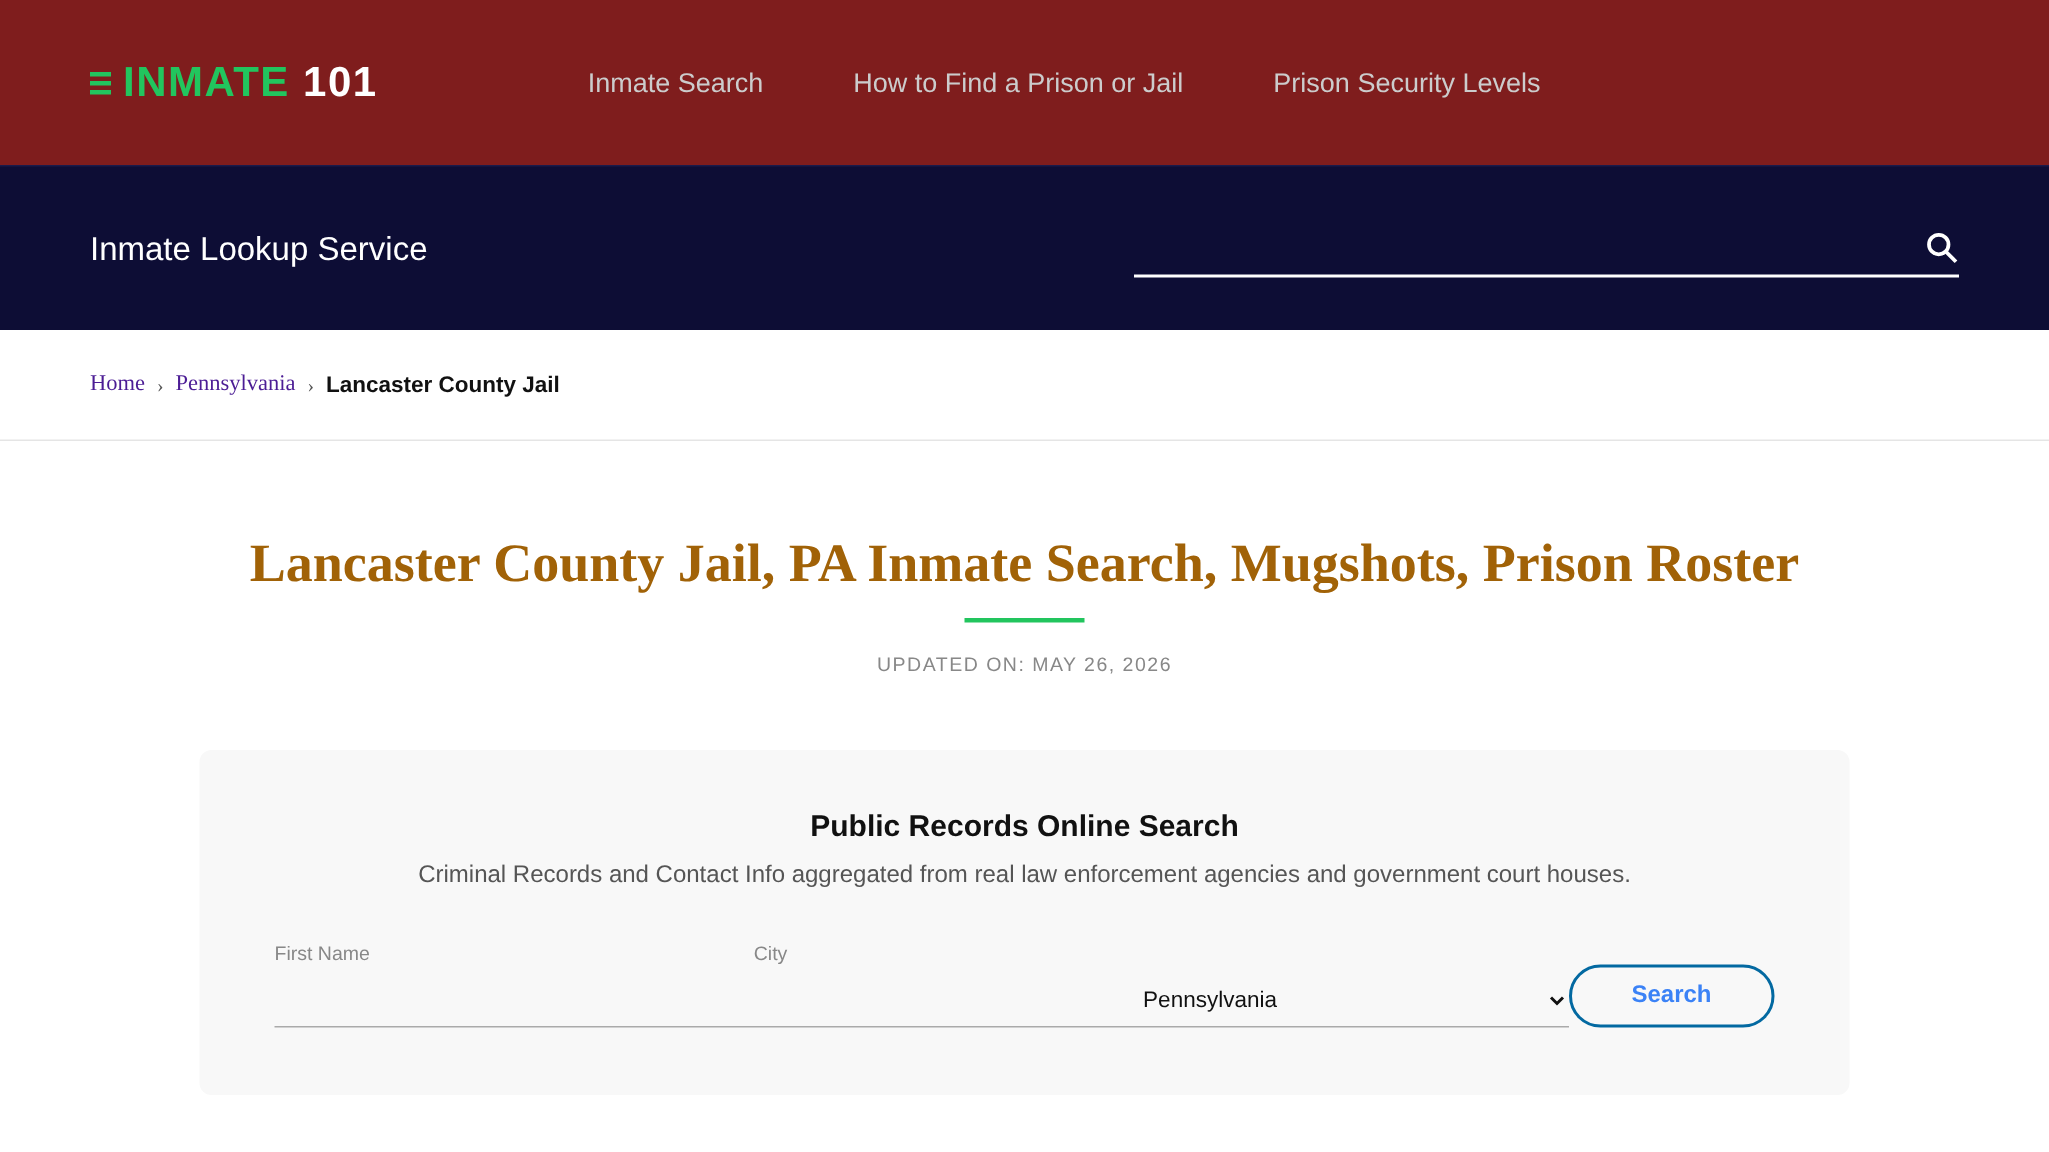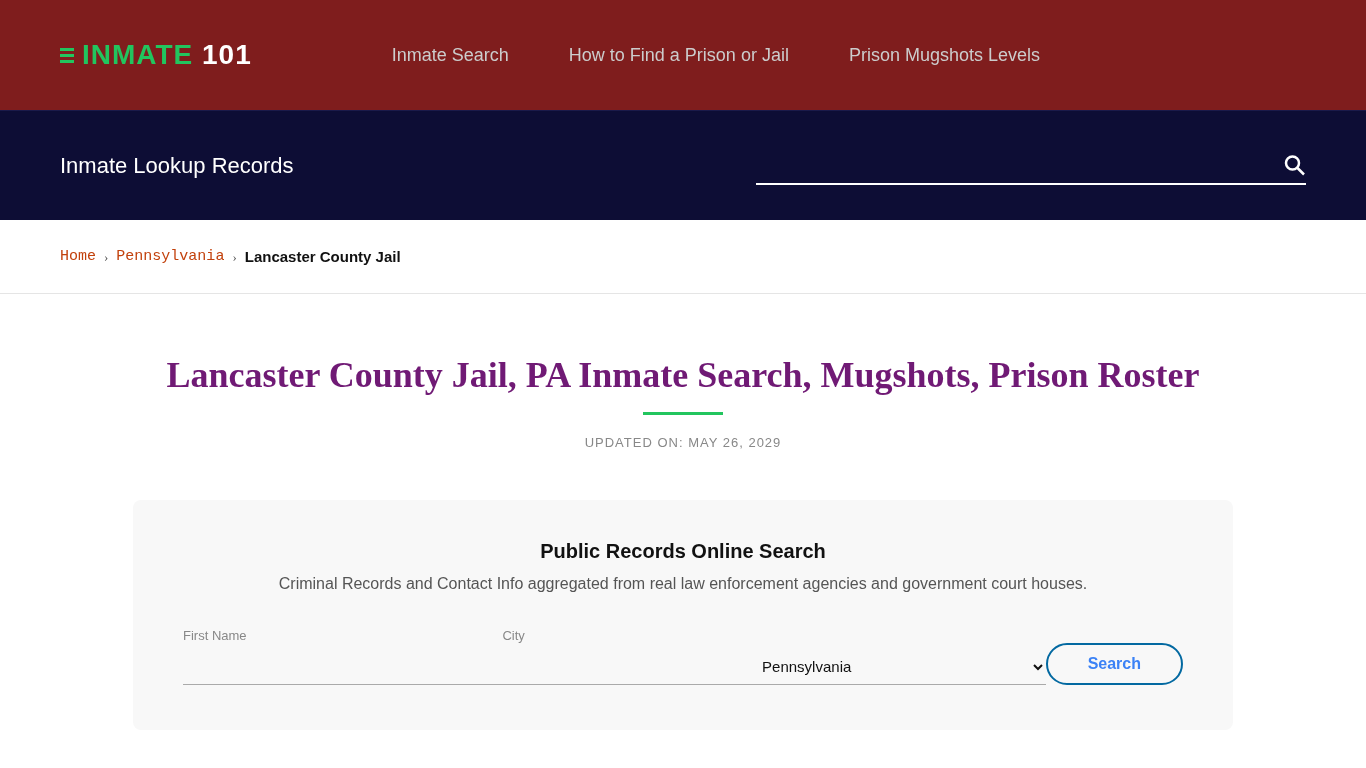--- a/index.html
+++ b/index.html
@@ -136,24 +136,24 @@
     .breadcrumb-section {
       background: #ffffff;
       padding: 28px 60px;
       border-bottom: 1px solid #e5e5e5;
       display: flex;
       align-items: center;
       gap: 8px;
     }
 
     .breadcrumb-link {
-      color: #c2410c;
+      color: #4c1d95;
       text-decoration: none;
       font-size: 15px;
-      font-family: Liberation Mono, monospace;
+      font-family: Liberation Serif, serif;
       cursor: pointer;
     }
 
     .breadcrumb-separator {
       color: #555555;
       font-size: 13px;
     }
 
     .breadcrumb-current {
       color: #111111;
@@ -168,21 +168,21 @@
       padding: 60px 60px 40px;
       display: flex;
       flex-direction: column;
       align-items: center;
     }
 
     .page-title {
       font-size: 36px;
       font-family: 'Georgia', serif;
       font-weight: 700;
-      color: #701a75;
+      color: #a16207;
       text-align: center;
       margin-bottom: 16px;
     }
 
     .title-underline {
       width: 80px;
       height: 3px;
       background-color: #22c55e;
       margin: 0 auto 20px;
     }
@@ -299,26 +299,26 @@
       <div class="logo-bar"></div>
     </div>
     <div class="logo-text">
       <span>INMATE</span><span style="color:#ffffff"> 101</span>
     </div>
   </a>
 
   <div class="nav-links">
     <a class="nav-link" href="#">Inmate Search</a>
     <a class="nav-link" href="#">How to Find a Prison or Jail</a>
-    <a class="nav-link" href="#">Prison Mugshots Levels</a>
+    <a class="nav-link" href="#">Prison Security Levels</a>
   </div>
 </nav>
 
 <div class="search-bar-section">
-  <span class="search-service-label">Inmate Lookup Records</span>
+  <span class="search-service-label">Inmate Lookup Service</span>
   <div class="search-input-container">
     <input class="search-input" type="text" style="">
     <button class="search-icon-btn">
       <svg class="search-icon-svg" viewBox="0 0 24 24">
         <circle cx="10.5" cy="10.5" r="6.5"></circle>
         <line x1="15.5" y1="15.5" x2="22" y2="22"></line>
       </svg>
     </button>
   </div>
 </div>
@@ -327,21 +327,21 @@
   <a class="breadcrumb-link" href="#">Home</a>
   <span class="breadcrumb-separator">›</span>
   <a class="breadcrumb-link" href="#">Pennsylvania</a>
   <span class="breadcrumb-separator">›</span>
   <span class="breadcrumb-current">Lancaster County Jail</span>
 </div>
 
 <div class="main-content">
   <h1 class="page-title">Lancaster County Jail, PA Inmate Search, Mugshots, Prison Roster</h1>
   <div class="title-underline"></div>
-  <p class="updated-label">UPDATED ON: MAY 26, 2029</p>
+  <p class="updated-label">UPDATED ON: MAY 26, 2026</p>
 
   <div class="public-records-box">
     <div class="public-records-title">Public Records Online Search</div>
     <div class="public-records-desc">Criminal Records and Contact Info aggregated from real law enforcement agencies and government court houses.</div>
 
     <div class="search-form">
       <div class="form-field">
         <label class="form-label">First Name</label>
         <input class="form-input" type="text" style="">
       </div>

